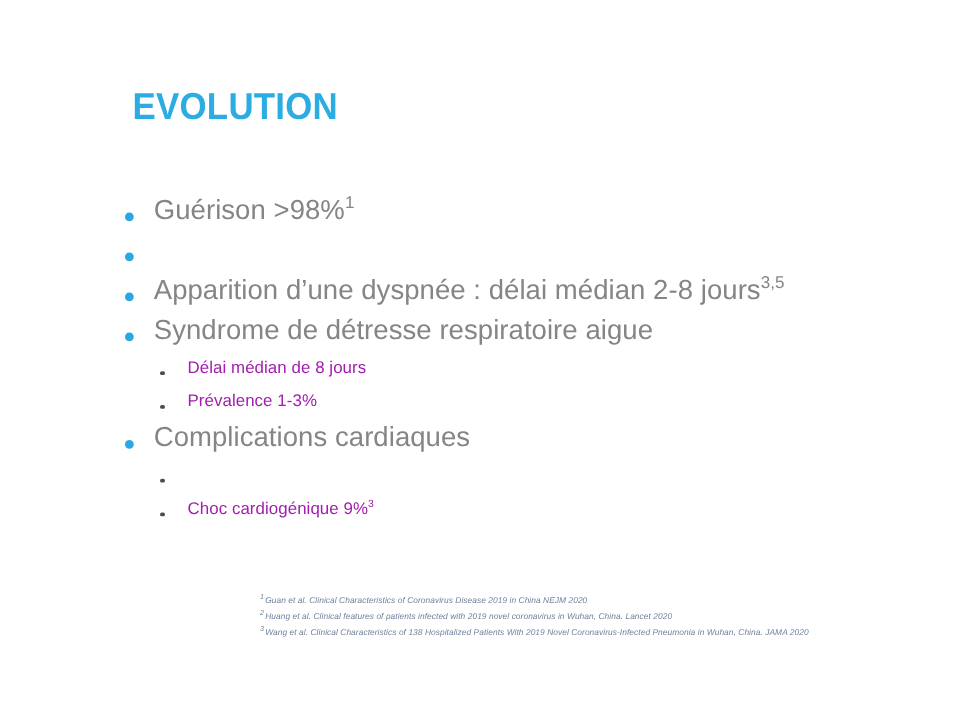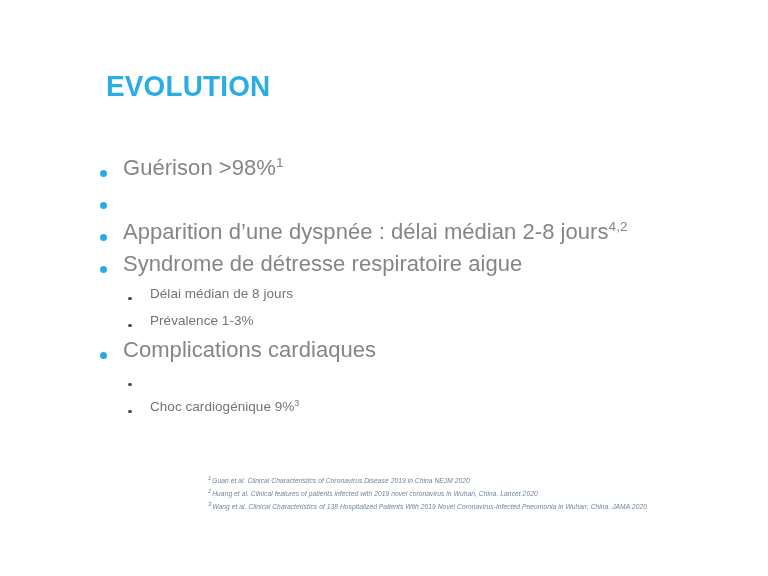--- a/index.html
+++ b/index.html
@@ -100,21 +100,21 @@
 
   .bullet-text.level-1 {
     font-size: 22px;
     line-height: 26px;
     letter-spacing: 0.05px;
   }
 
   .bullet-text.level-2 {
     font-size: 13.5px;
     line-height: 22px;
-    color: #737373;
+    color: #a21caf;
     letter-spacing: 0.05px;
   }
 
   .bullet-text sup {
     font-size: 0.62em;
     vertical-align: super;
     line-height: 0;
   }
 
   
@@ -161,21 +161,21 @@
     <div class="bullet-row level-1">
       <span class="marker level-1">
           <span class="dot-lg"></span>
         </span>
     </div>
 
     <div class="bullet-row level-1">
       <span class="marker level-1">
           <span class="dot-lg"></span>
         </span>
-      <span class="bullet-text level-1"><span>Apparition d’une dyspnée : délai médian 2-8 jours</span><sup>4,2</sup></span>
+      <span class="bullet-text level-1"><span>Apparition d’une dyspnée : délai médian 2-8 jours</span><sup>3,5</sup></span>
     </div>
 
     <div class="bullet-row level-1">
       <span class="marker level-1">
           <span class="dot-lg"></span>
         </span>
       <span class="bullet-text level-1"><span>Syndrome de détresse respiratoire aigue</span><sup></sup></span>
     </div>
 
     <div class="bullet-row level-2">

